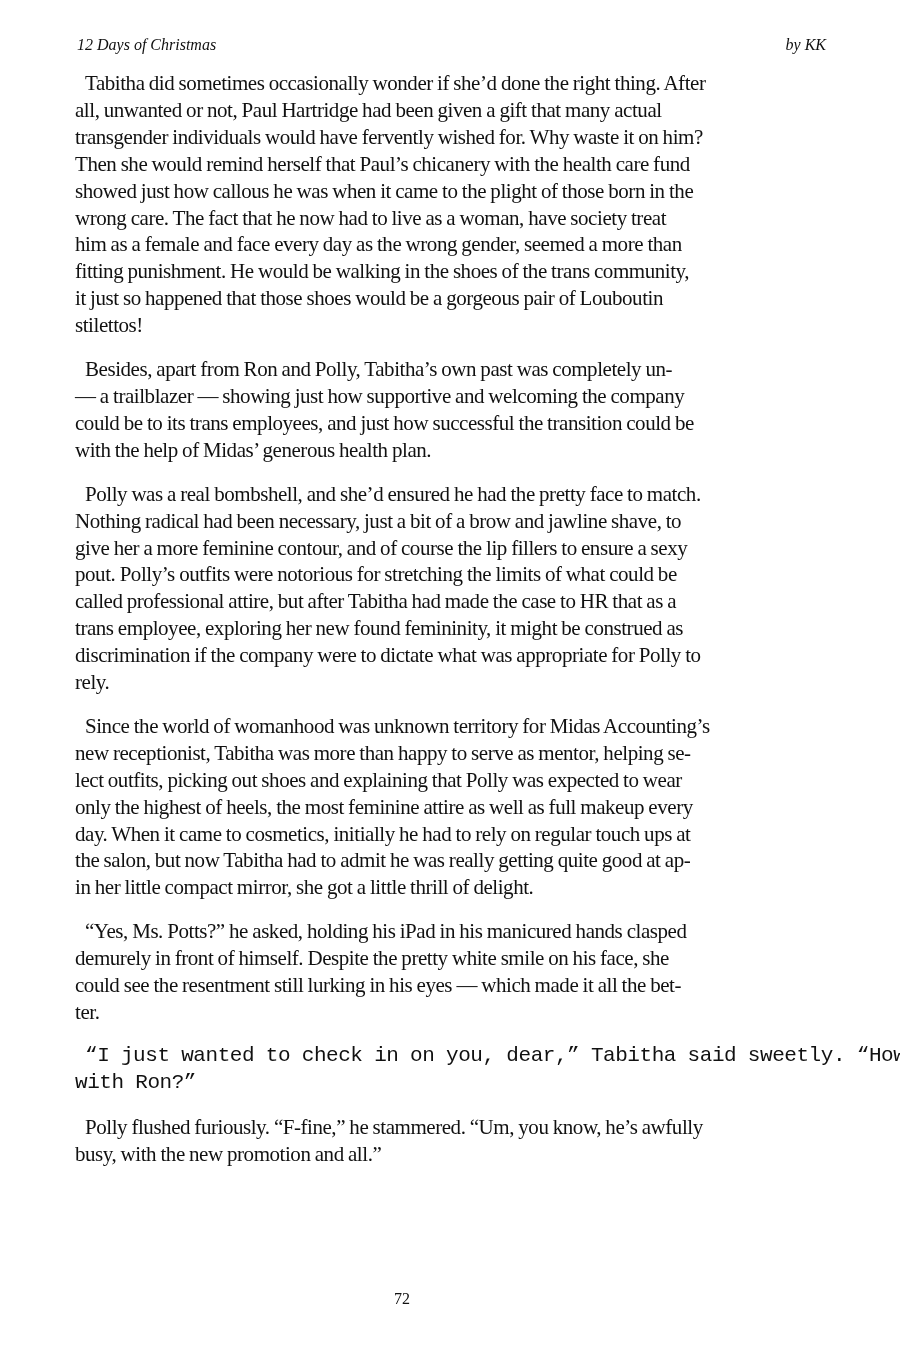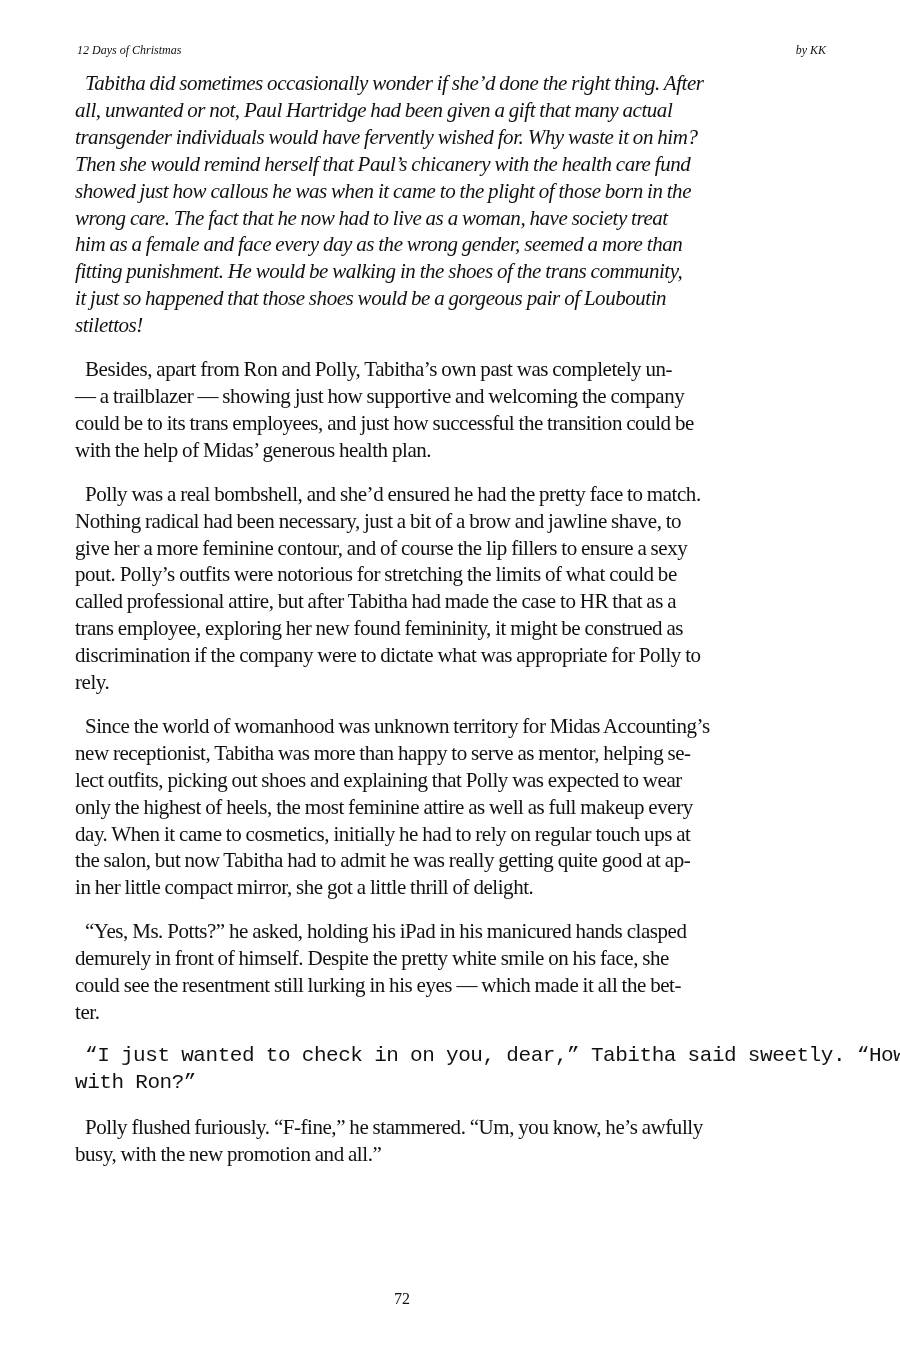--- a/index.html
+++ b/index.html
@@ -16,23 +16,23 @@
       font-family: "Liberation Serif", "DejaVu Serif", serif;
     }
     .header {
       position: absolute;
       top: 36px;
       left: 77px;
       right: 74px;
       height: 22px;
       display: flex;
       justify-content: space-between;
-      align-items: flex-end;
+      align-items: flex-start;
       font-style: italic;
-      font-size: 12px;
+      font-size: 16px;
     }
     .content {
       position: absolute;
       top: 70px;
       left: 75px;
       width: 752px;
     }
     .para {
       margin: 0 0 17px 0;
       font-size: 21px;
@@ -59,21 +59,21 @@
   </style>
 </head>
 <body>
 
 <div class="header">
   <span>12 Days of Christmas</span>
   <span>by KK</span>
 </div>
 
 <div class="content" id="content">
-    <p class="para" style="text-indent: 0px; font-style: italic;">
+    <p class="para" style="text-indent: 0px;">
       <span class="line first">Tabitha did sometimes occasionally wonder if she’d done the right thing. After</span>
       <span class="line">all, unwanted or not, Paul Hartridge had been given a gift that many actual</span>
       <span class="line">transgender individuals would have fervently wished for. Why waste it on him?</span>
       <span class="line">Then she would remind herself that Paul’s chicanery with the health care fund</span>
       <span class="line">showed just how callous he was when it came to the plight of those born in the</span>
       <span class="line">wrong care. The fact that he now had to live as a woman, have society treat</span>
       <span class="line">him as a female and face every day as the wrong gender, seemed a more than</span>
       <span class="line">fitting punishment. He would be walking in the shoes of the trans community,</span>
       <span class="line">it just so happened that those shoes would be a gorgeous pair of Louboutin</span>
       <span class="line">stilettos!</span>

